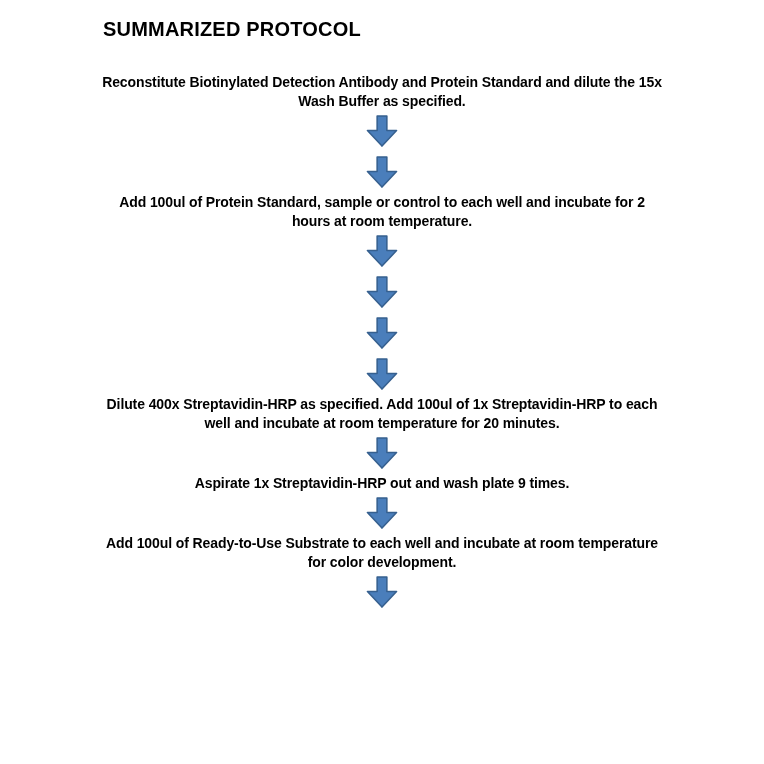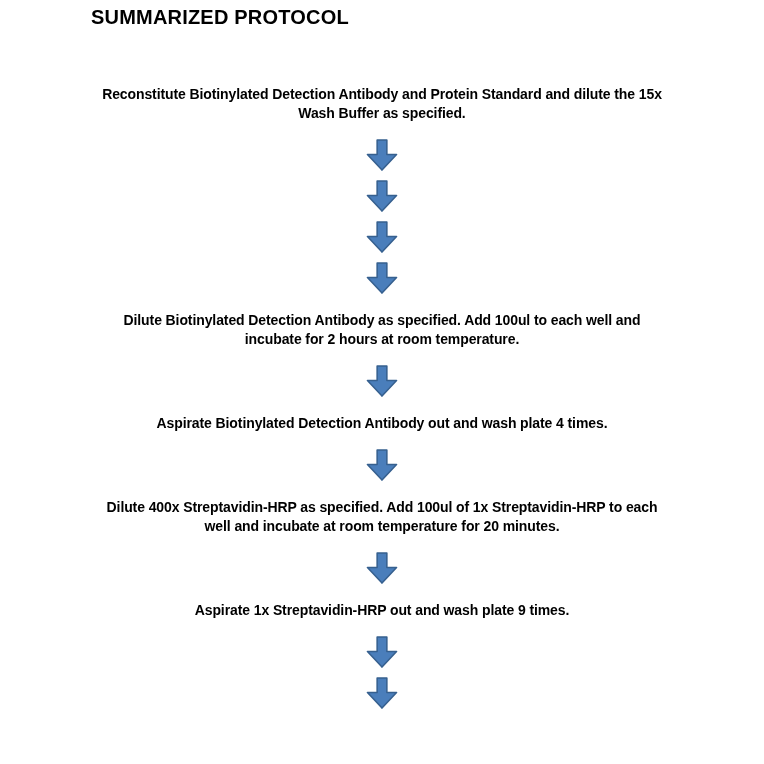--- a/index.html
+++ b/index.html
@@ -12,34 +12,34 @@
     background: #ffffff;
     overflow: hidden;
     position: relative;
     font-family: "Liberation Sans", sans-serif;
     color: #000000;
   }
   .title {
     position: absolute;
     left: 91px;
     top: 6px;
-    margin: 0;
+    margin: 12px;
     font-size: 20px;
     font-weight: bold;
     letter-spacing: 0.2px;
     color: #000000;
   }
   .flow {
     padding-top: 73px;
     display: flex;
     flex-direction: column;
     align-items: center;
   }
   .step {
-    margin: 12px;
+    margin: 0;
     font-size: 14px;
     font-weight: bold;
     line-height: 19px;
     letter-spacing: -0.1px;
     text-align: center;
     white-space: pre-line;
     max-width: 640px;
   }
   .arrow {
     display: block;
@@ -67,55 +67,56 @@
 
   <svg class="arrow" viewBox="0 0 34 34" aria-hidden="true">
       <path d="M12 1 H22 V16 H32 L17 32 L2 16 H12 Z"></path>
     </svg>
 
 
   <svg class="arrow" viewBox="0 0 34 34" aria-hidden="true">
       <path d="M12 1 H22 V16 H32 L17 32 L2 16 H12 Z"></path>
     </svg>
 
+  <p class="step">Add 100ul of Protein Standard, sample or control to each well and incubate for 2
+hours at room temperature.</p>
 
   <svg class="arrow" viewBox="0 0 34 34" aria-hidden="true">
       <path d="M12 1 H22 V16 H32 L17 32 L2 16 H12 Z"></path>
     </svg>
 
 
   <svg class="arrow" viewBox="0 0 34 34" aria-hidden="true">
       <path d="M12 1 H22 V16 H32 L17 32 L2 16 H12 Z"></path>
     </svg>
 
-  <p class="step">Dilute Biotinylated Detection Antibody as specified. Add 100ul to each well and
-incubate for 2 hours at room temperature.</p>
 
   <svg class="arrow" viewBox="0 0 34 34" aria-hidden="true">
       <path d="M12 1 H22 V16 H32 L17 32 L2 16 H12 Z"></path>
     </svg>
 
-  <p class="step">Aspirate Biotinylated Detection Antibody out and wash plate 4 times.</p>
 
   <svg class="arrow" viewBox="0 0 34 34" aria-hidden="true">
       <path d="M12 1 H22 V16 H32 L17 32 L2 16 H12 Z"></path>
     </svg>
 
   <p class="step">Dilute 400x Streptavidin-HRP as specified. Add 100ul of 1x Streptavidin-HRP to each
 well and incubate at room temperature for 20 minutes.</p>
 
   <svg class="arrow" viewBox="0 0 34 34" aria-hidden="true">
       <path d="M12 1 H22 V16 H32 L17 32 L2 16 H12 Z"></path>
     </svg>
 
   <p class="step">Aspirate 1x Streptavidin-HRP out and wash plate 9 times.</p>
 
   <svg class="arrow" viewBox="0 0 34 34" aria-hidden="true">
       <path d="M12 1 H22 V16 H32 L17 32 L2 16 H12 Z"></path>
     </svg>
 
+  <p class="step">Add 100ul of Ready-to-Use Substrate to each well and incubate at room temperature
+for color development.</p>
 
   <svg class="arrow" viewBox="0 0 34 34" aria-hidden="true">
       <path d="M12 1 H22 V16 H32 L17 32 L2 16 H12 Z"></path>
     </svg>
 
 
 </div>
 
 </body></html>

